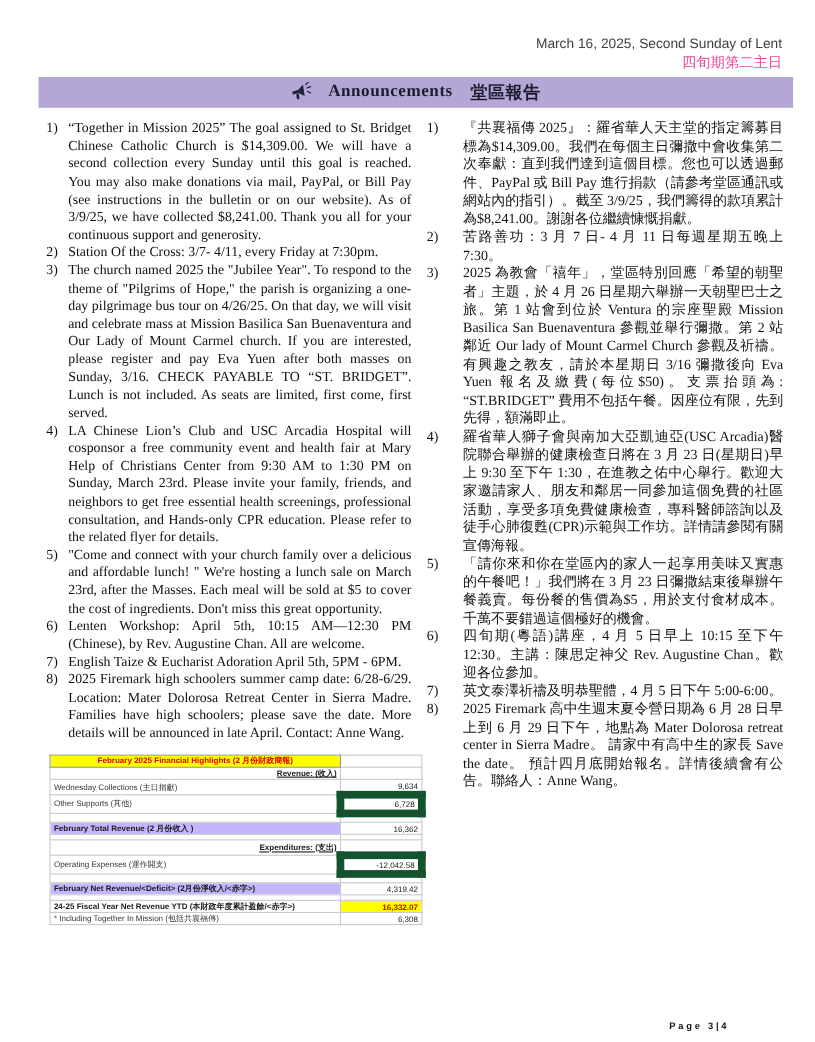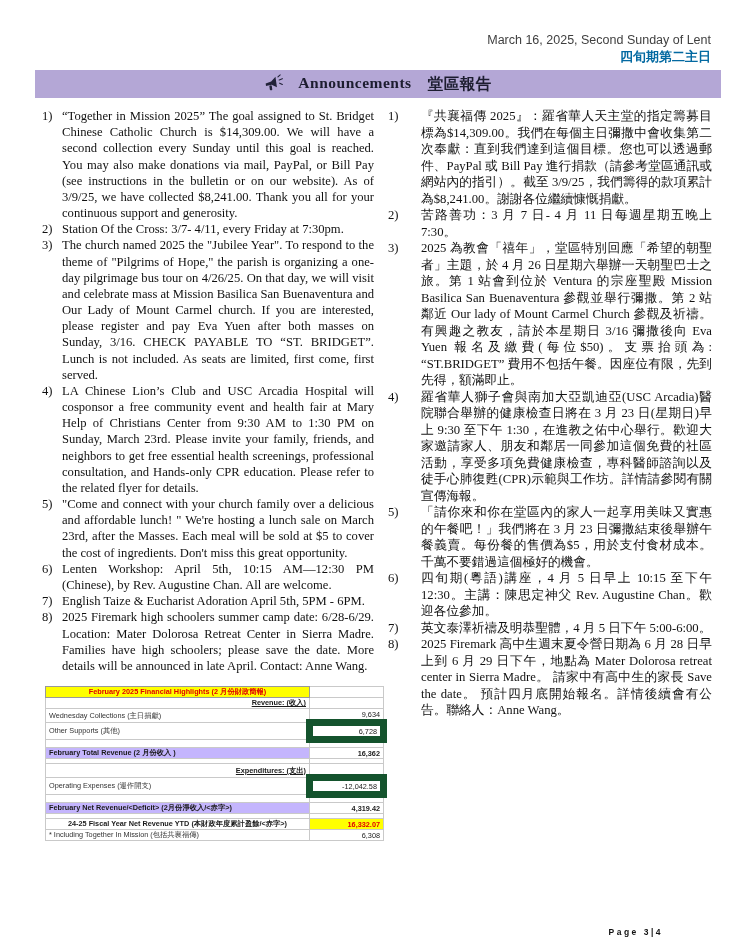--- a/index.html
+++ b/index.html
@@ -12,21 +12,21 @@
     overflow:hidden;
     box-sizing:border-box;
   }
   .header{
     position:absolute;top:33px;right:30px;
     text-align:right;
     font-family:"Liberation Sans", sans-serif;
     line-height:1.25;
   }
   .header .date-en{font-size:12.5px;color:#3f3f3f;}
-  .header .date-zh{font-size:13px;color:#0369a1;font-weight:bold;}
+  .header .date-zh{font-size:13px;color:#ec4899;}
   .banner{
     position:absolute;top:70px;left:35px;right:20px;
     height:28px;
     background:#b4a7d6;
     display:flex;align-items:center;justify-content:center;
     gap:14px;
   }
   .banner .titles{
     font-weight:bold;font-size:15.5px;color:#1d1d30;
     letter-spacing:0.5px;
@@ -69,22 +69,22 @@
   }
   table.fin td.val{text-align:right;}
   table.fin tr.blank td{height:4px;}
   table.fin td.title-cell{
     background:#ffff00;color:#e00000;font-weight:bold;text-align:center;
     border:1px solid #999;
   }
   table.fin tr.section td.lbl{font-weight:bold;text-decoration:underline;text-align:right;}
   table.fin tr.item td.lbl{font-weight:normal;color:#333;}
   table.fin tr.total td.lbl{background:#c4b5fd;font-weight:bold;}
-  table.fin tr.total td.val{font-weight:bold;padding-left:28px;}
-  table.fin tr.grand td.lbl{font-weight:bold;text-align:center;}
+  table.fin tr.total td.val{font-weight:normal;padding-left:28px;}
+  table.fin tr.grand td.lbl{font-weight:bold;}
   table.fin tr.grand td.val{background:#ffff00;color:#e00000;font-weight:bold;position:relative;}
   table.fin td.boxed{border:7px solid #14532d;margin-top:40px;}
   .footer{
     position:absolute;right:78px;bottom:10px;
     font-family:"Liberation Sans", sans-serif;
     font-size:8.5px;font-weight:bold;color:#111;
     letter-spacing:2.5px;
   }
 </style>
 </head>

